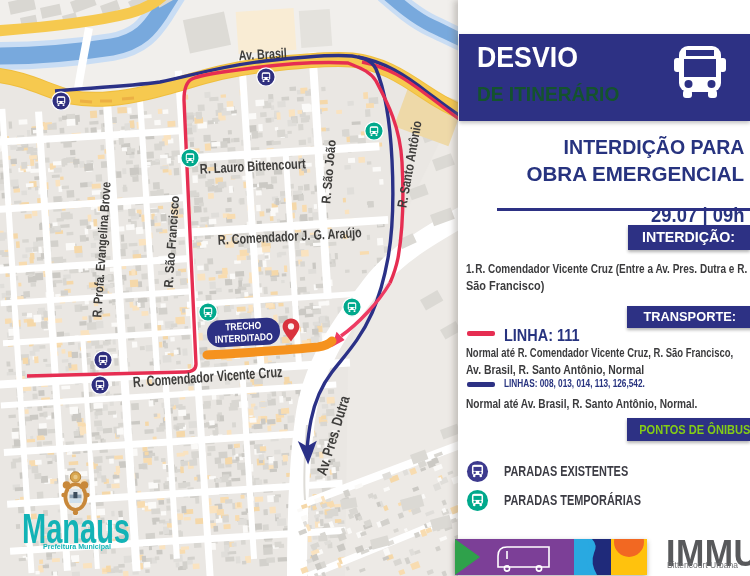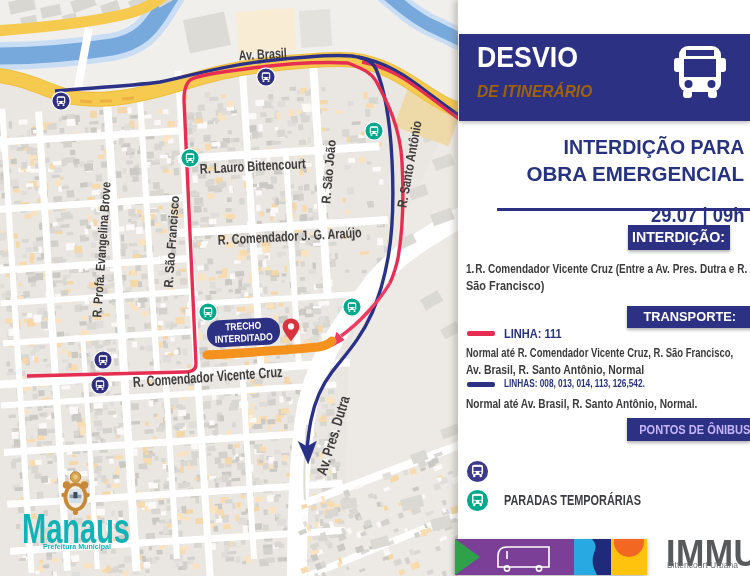--- a/index.html
+++ b/index.html
@@ -2662,54 +2662,55 @@
  <circle cx="0.5" cy="19.5" r="2.6" fill="#c8883a"></circle>
 </g>
 <text x="22" y="543" font-size="42" font-weight="700" fill="#12b3b6" textLength="108" lengthAdjust="spacingAndGlyphs" font-family="Liberation Sans, sans-serif">Manaus</text>
 <text x="77" y="549" font-size="7.5" font-weight="700" fill="#12b3b6" text-anchor="middle" textLength="68" lengthAdjust="spacingAndGlyphs">Prefeitura Municipal</text>
 </g>
       </svg></div>
 
 <div style="position:absolute;left:458px;top:0;width:292px;height:576px;background:#ffffff;box-shadow:-4px 0 6px rgba(120,115,110,0.35);"></div>
 <div style="position:absolute;left:459px;top:34px;width:291px;height:87px;background:#2d3184;box-shadow:0 2px 4px rgba(0,0,0,.25);"></div>
 <div style="position:absolute;left:477px;top:40px;color:#fff;font-weight:700;font-size:30px;"><span style="display:inline-block;white-space:nowrap;transform:scaleX(.89);transform-origin:0 0;">DESVIO</span></div>
-<div style="position:absolute;left:477px;top:82px;color:#a16207;font-weight:700;font-size:17px;font-style:italic;"><span style="display:inline-block;white-space:nowrap;transform:scaleX(.91);transform-origin:0 0;">DE ITINERÁRIO</span></div>
+<div style="position:absolute;left:477px;top:82px;color:#14532d;font-weight:700;font-size:21px;"><span style="display:inline-block;white-space:nowrap;transform:scaleX(.91);transform-origin:0 0;">DE ITINERÁRIO</span></div>
 <svg style="position:absolute;left:674px;top:45px;" width="52" height="54" viewBox="0 0 52 54">
   <rect x="5" y="1" width="42" height="46" rx="9" fill="#fff"></rect>
   <rect x="0" y="13" width="7" height="14" rx="3" fill="#fff"></rect>
   <rect x="45" y="13" width="7" height="14" rx="3" fill="#fff"></rect>
   <rect x="12" y="5" width="28" height="6" fill="#2d3184"></rect>
   <rect x="10" y="14" width="32" height="18" fill="#2d3184"></rect>
   <circle cx="14.5" cy="39" r="4" fill="#2d3184"></circle>
   <circle cx="37.5" cy="39" r="4" fill="#2d3184"></circle>
   <rect x="9" y="45" width="9" height="8" rx="3" fill="#fff"></rect>
   <rect x="34" y="45" width="9" height="8" rx="3" fill="#fff"></rect>
 </svg>
 <div style="position:absolute;left:458px;top:133px;width:286px;text-align:right;color:#27337f;font-weight:700;font-size:21px;line-height:27px;"><span style="display:inline-block;white-space:nowrap;transform:scaleX(.93);transform-origin:100% 0;">INTERDIÇÃO PARA</span><br><span style="display:inline-block;white-space:nowrap;transform:scaleX(.98);transform-origin:100% 0;">OBRA EMERGENCIAL</span></div>
 <div style="position:absolute;left:458px;top:204px;width:286px;text-align:right;color:#27337f;font-weight:700;font-size:20px;"><span style="display:inline-block;white-space:nowrap;transform:scaleX(.92);transform-origin:100% 0;">29.07  |  09h</span></div>
 <div style="position:absolute;left:497px;top:208px;width:253px;height:3px;background:#2d3184;"></div>
-<div style="position:absolute;left:628px;top:225px;width:102px;height:25px;background:#2d3184;box-shadow:0 2px 3px rgba(0,0,0,.3);color:#fff;font-weight:700;font-size:14.5px;line-height:25px;text-align:center;"><span style="display:inline-block;white-space:nowrap;transform:scaleX(.98);transform-origin:50% 0;">INTERDIÇÃO:</span></div>
+<div style="position:absolute;left:628px;top:225px;width:122px;height:25px;background:#2d3184;box-shadow:0 2px 3px rgba(0,0,0,.3);color:#fff;font-weight:700;font-size:14.5px;line-height:25px;text-align:center;"><span style="display:inline-block;white-space:nowrap;transform:scaleX(.98);transform-origin:50% 0;">INTERDIÇÃO:</span></div>
 <div style="position:absolute;left:466px;top:261px;color:#3b3b3d;font-weight:600;font-size:13px;line-height:16.5px;"><span style="display:inline-block;white-space:nowrap;transform:scaleX(.77);transform-origin:0 0;">1. R. Comendador Vicente Cruz (Entre a Av. Pres. Dutra e R.</span><br><span style="display:inline-block;white-space:nowrap;transform:scaleX(.84);transform-origin:0 0;">São Francisco)</span></div>
 <div style="position:absolute;left:627px;top:299px;width:126px;height:22px;background:#2d3184;box-shadow:0 2px 3px rgba(0,0,0,.3);color:#fff;font-weight:700;font-size:13.5px;line-height:22px;text-align:center;margin-top:7px;"><span style="display:inline-block;white-space:nowrap;transform:scaleX(.95);transform-origin:50% 0;">TRANSPORTE:</span></div>
 <div style="position:absolute;left:467px;top:331px;width:28px;height:5px;border-radius:2px;background:#e62e52;"></div>
-<div style="position:absolute;left:504px;top:326px;color:#27337f;font-weight:700;font-size:13px;"><span style="display:inline-block;white-space:nowrap;transform:scaleX(.85);transform-origin:0 0;">LINHA: 111</span></div>
+<div style="position:absolute;left:504px;top:326px;color:#27337f;font-weight:700;font-size:17px;"><span style="display:inline-block;white-space:nowrap;transform:scaleX(.85);transform-origin:0 0;">LINHA: 111</span></div>
 <div style="position:absolute;left:466px;top:345px;color:#3b3b3d;font-weight:600;font-size:13px;line-height:16.5px;"><span style="display:inline-block;white-space:nowrap;transform:scaleX(.73);transform-origin:0 0;">Normal até R. Comendador Vicente Cruz, R. São Francisco,</span><br><span style="display:inline-block;white-space:nowrap;transform:scaleX(.8);transform-origin:0 0;">Av. Brasil, R. Santo Antônio, Normal</span></div>
 <div style="position:absolute;left:467px;top:382px;width:28px;height:5px;border-radius:2px;background:#2d3184;"></div>
 <div style="position:absolute;left:504px;top:377px;color:#27337f;font-weight:700;font-size:11px;"><span style="display:inline-block;white-space:nowrap;transform:scaleX(.75);transform-origin:0 0;">LINHAS: 008, 013, 014, 113, 126,542.</span></div>
 <div style="position:absolute;left:466px;top:396px;color:#3b3b3d;font-weight:600;font-size:13px;"><span style="display:inline-block;white-space:nowrap;transform:scaleX(.78);transform-origin:0 0;">Normal até Av. Brasil, R. Santo Antônio, Normal.</span></div>
-<div style="position:absolute;left:627px;top:418px;width:123px;height:23px;background:#2d3184;box-shadow:0 2px 3px rgba(0,0,0,.3);color:#c4b5fd;font-weight:700;font-size:13.5px;line-height:23px;text-align:center;"><span style="display:inline-block;white-space:nowrap;transform:scaleX(.82);transform-origin:50% 0;">PONTOS DE ÔNIBUS</span></div>
+<div style="position:absolute;left:627px;top:418px;width:123px;height:23px;background:#2d3184;box-shadow:0 2px 3px rgba(0,0,0,.3);color:#84cc16;font-weight:700;font-size:13.5px;line-height:23px;text-align:center;"><span style="display:inline-block;white-space:nowrap;transform:scaleX(.82);transform-origin:50% 0;">PONTOS DE ÔNIBUS</span></div>
 <svg style="position:absolute;left:466px;top:460px;" width="23" height="23" viewBox="0 0 24 24">
   <circle cx="12" cy="12" r="11" fill="#3d3a8e"></circle>
   <rect x="6.2" y="5" width="11.6" height="10.6" rx="2.4" fill="#fff"></rect>
   <rect x="7.8" y="7.2" width="8.4" height="4.2" fill="#3d3a8e"></rect>
   <circle cx="9" cy="13.2" r="1.3" fill="#3d3a8e"></circle>
   <circle cx="15" cy="13.2" r="1.3" fill="#3d3a8e"></circle>
   <rect x="7.2" y="15.4" width="2.8" height="2.6" rx="1.2" fill="#fff"></rect>
   <rect x="14" y="15.4" width="2.8" height="2.6" rx="1.2" fill="#fff"></rect>
 </svg>
+<div style="position:absolute;left:504px;top:463px;color:#3c3c44;font-weight:700;font-size:14px;"><span style="display:inline-block;white-space:nowrap;transform:scaleX(.78);transform-origin:0 0;">PARADAS EXISTENTES</span></div>
 <svg style="position:absolute;left:466px;top:489px;" width="23" height="23" viewBox="0 0 24 24">
   <circle cx="12" cy="12" r="11" fill="#00a98c"></circle>
   <rect x="6.2" y="5" width="11.6" height="10.6" rx="2.4" fill="#fff"></rect>
   <rect x="7.8" y="7.2" width="8.4" height="4.2" fill="#00a98c"></rect>
   <circle cx="9" cy="13.2" r="1.3" fill="#00a98c"></circle>
   <circle cx="15" cy="13.2" r="1.3" fill="#00a98c"></circle>
   <rect x="7.2" y="15.4" width="2.8" height="2.6" rx="1.2" fill="#fff"></rect>
   <rect x="14" y="15.4" width="2.8" height="2.6" rx="1.2" fill="#fff"></rect>
 </svg>
 <div style="position:absolute;left:504px;top:492px;color:#3c3c44;font-weight:700;font-size:14px;"><span style="display:inline-block;white-space:nowrap;transform:scaleX(.78);transform-origin:0 0;">PARADAS TEMPORÁRIAS</span></div>

